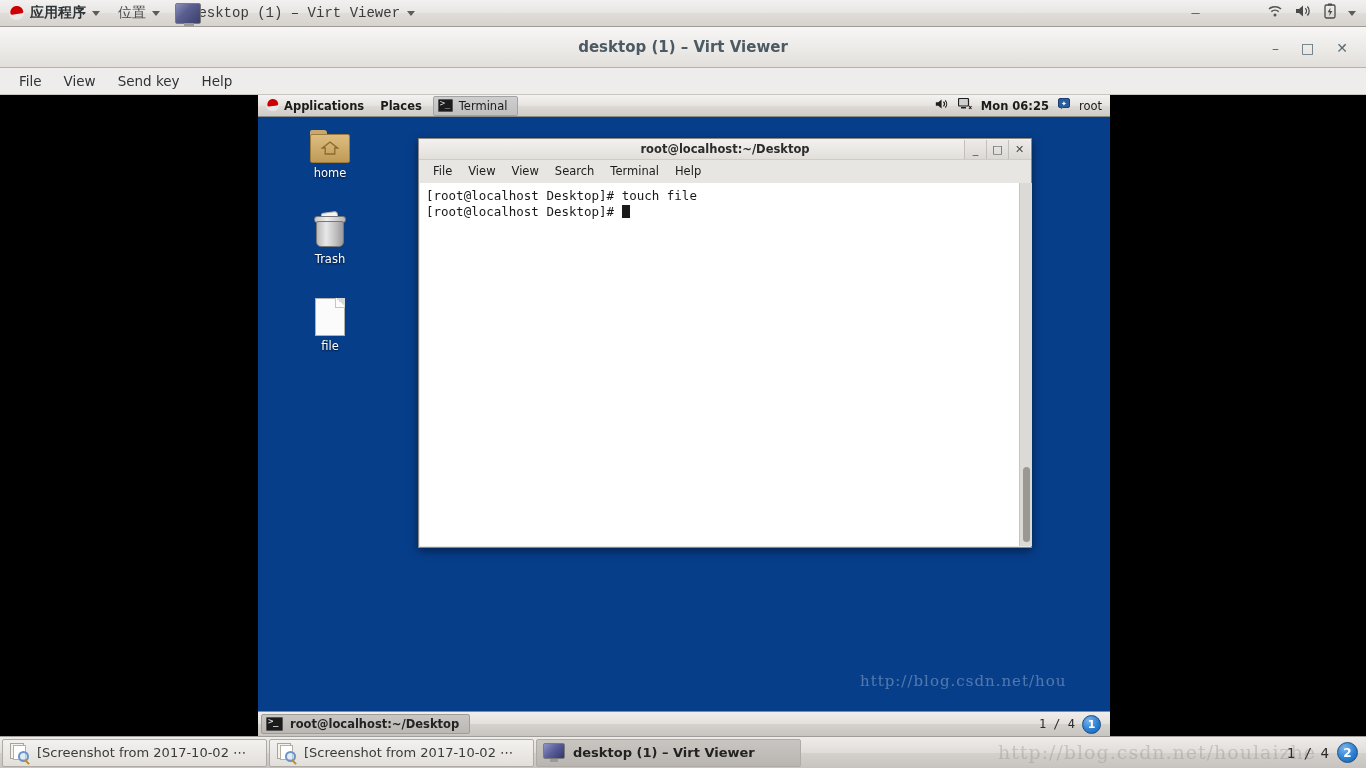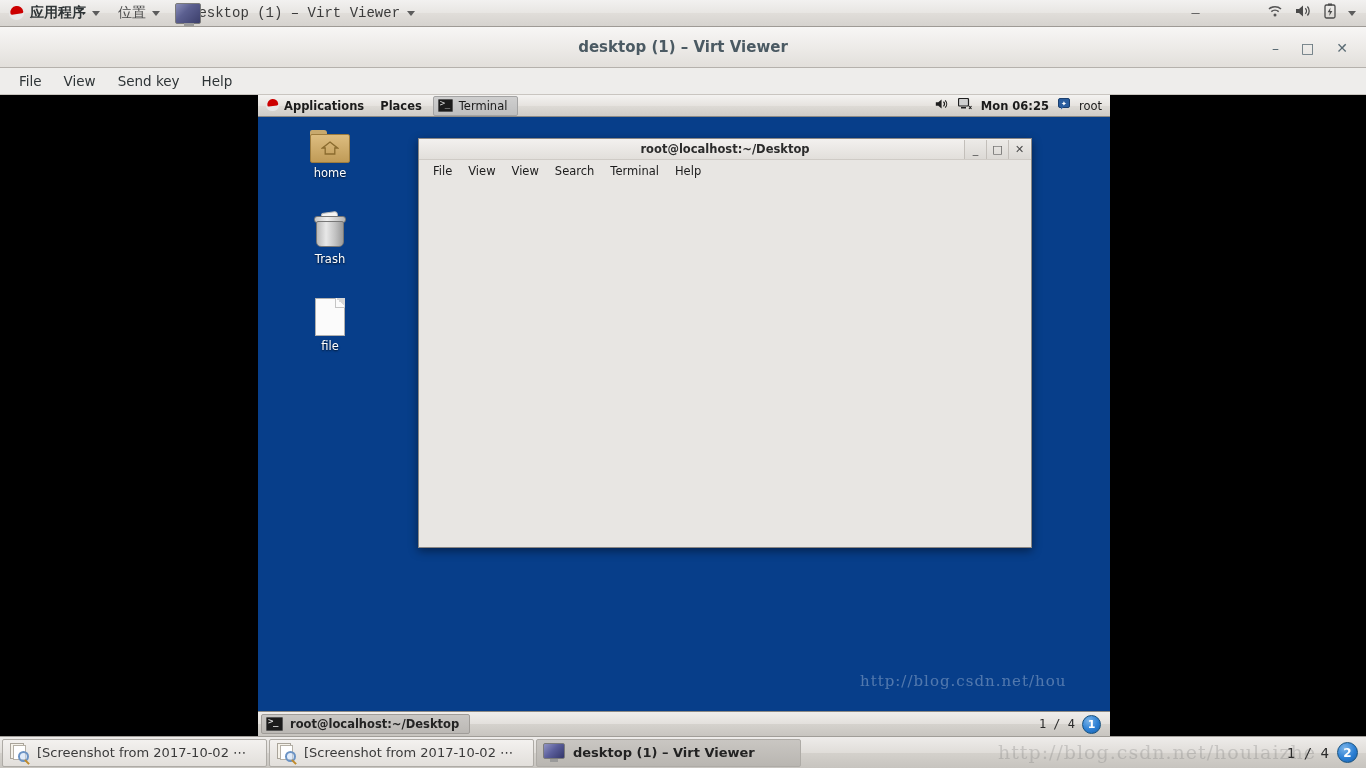--- a/index.html
+++ b/index.html
@@ -366,20 +366,27 @@
           </div>
         </div>
         <div class="term-menubar">
           <span class="term-menu">File</span>
           <span class="term-menu">View</span>
           <span class="term-menu">View</span>
           <span class="term-menu">Search</span>
           <span class="term-menu">Terminal</span>
           <span class="term-menu">Help</span>
         </div>
+        <div class="term-body">
+          <div class="term-text"><span>[root@localhost Desktop]# touch file</span>
+<span>[root@localhost Desktop]# </span><span class="term-cursor"></span></div>
+          <div class="term-scroll">
+            <div class="term-thumb"></div>
+          </div>
+        </div>
       </div>
 
       <div class="guest-bottom-panel">
         <div class="gb-task">
           <span class="term-mini" style="width:17px;height:14px;"></span>
           <span>root@localhost:~/Desktop</span>
         </div>
         <div class="gb-right">
           <span class="gb-ws">1 / 4</span>
           <span class="gb-badge">1</span>

